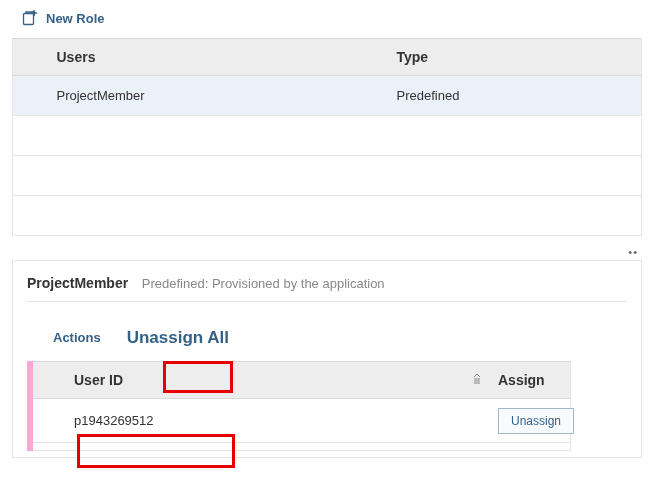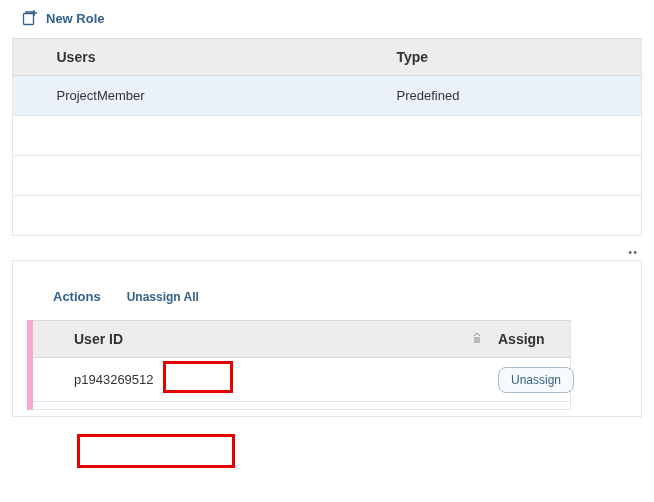--- a/index.html
+++ b/index.html
@@ -113,21 +113,21 @@
     .assign-link {
       color: #346187;
       font-weight: bold;
       font-size: 13px;
       cursor: pointer;
       padding: 4px 10px;
     }
     .unassign-all-link {
       color: #346187;
       font-weight: bold;
-      font-size: 12px;
+      font-size: 17px;
       cursor: pointer;
     }
     .highlight-box {
       border: 3px solid #e60000;
       position: absolute;
       pointer-events: none;
     }
     .highlight-assign {
       top: 361px;
       left: 163px;
@@ -180,21 +180,21 @@
       transform: translateY(-50%);
       color: #888;
       font-size: 10px;
     }
     .unassign-btn {
       border: 1px solid #a6b9c9;
       background: #f8fbfd;
       color: #346187;
       padding: 5px 12px;
       font-size: 12px;
-      border-radius: 8px;
+      border-radius: 0;
       cursor: pointer;
     }
   </style>
 </head>
 <body>
 
 <div class="new-role-link">
   <span class="new-role-icon">
     <svg width="16" height="16" viewBox="0 0 16 16" fill="none">
       <rect x="1.5" y="3.5" width="10" height="11" rx="1" stroke="#346187" stroke-width="1.3" fill="none"></rect>
@@ -238,20 +238,24 @@
       <td></td>
         <td></td>
         <td></td>
     </tr>
   </tbody>
 </table>
 
 <div class="dots-indicator">••</div>
 
 <div class="detail-panel">
+  <div class="detail-header">
+    <span class="detail-title">ProjectMember</span>
+    <span class="detail-subtitle">Predefined: Provisioned by the application</span>
+  </div>
 
   <div class="user-actions">
     <span class="assign-link">Actions</span>
     <span class="unassign-all-link">Unassign All</span>
   </div>
 
   <table class="users-table">
     <colgroup>
       <col class="col-spacer2">
       <col class="col-userid">

